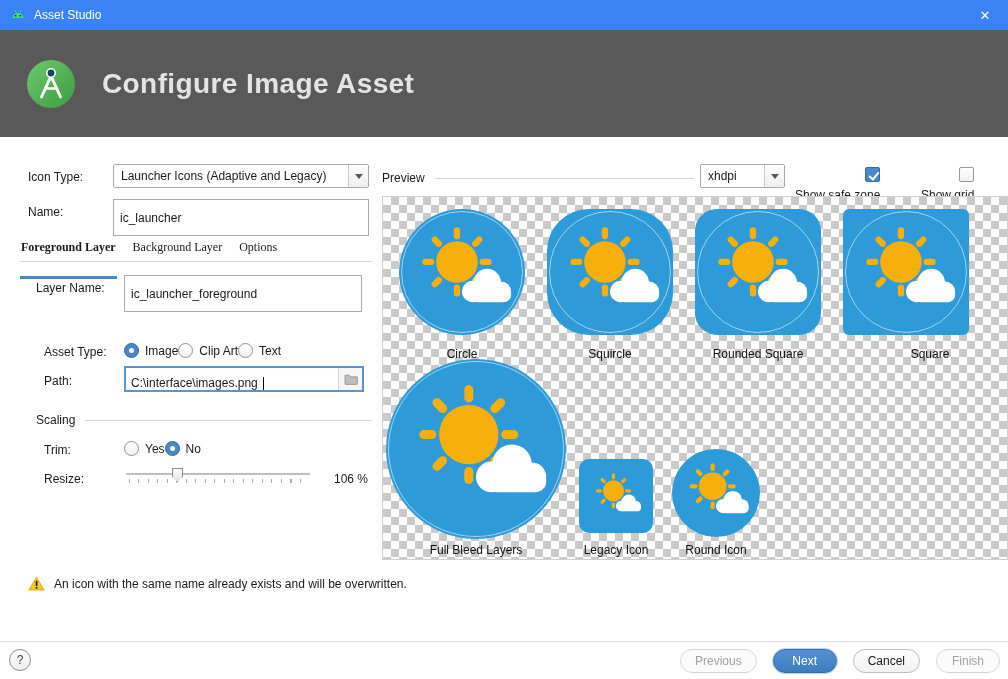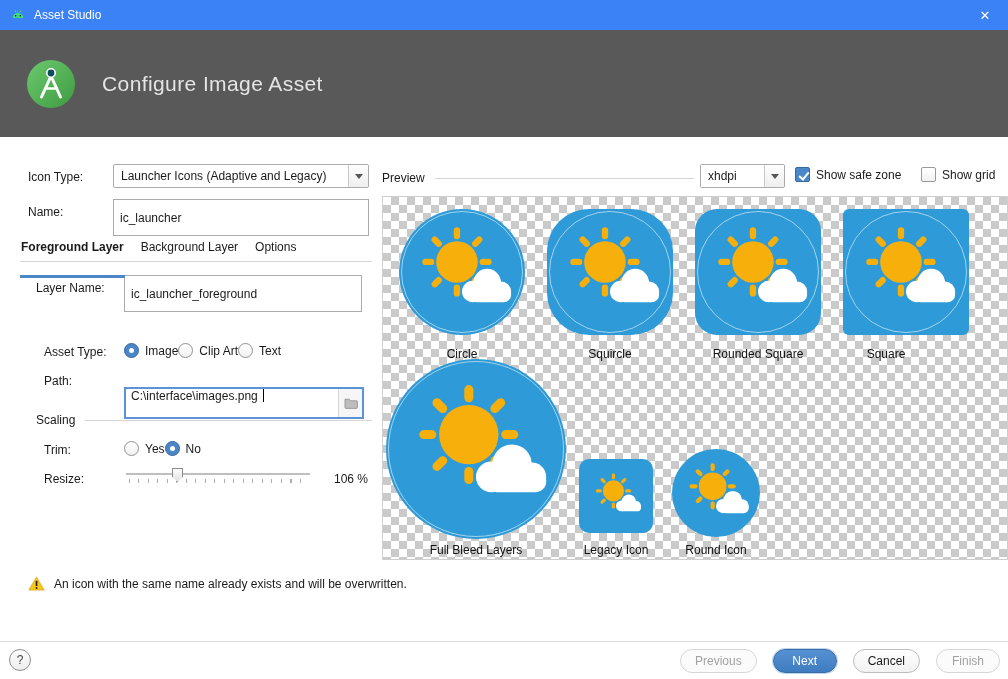--- a/index.html
+++ b/index.html
@@ -9,63 +9,63 @@
 
   
   .titlebar { position:absolute; top:0; left:0; right:0; height:30px; background:#3b82f6; display:flex; align-items:center; color:#fff; }
   .titlebar .app-icon { margin:0 8px 0 10px; display:flex; }
   .titlebar .wtitle { font-size:12px; }
   .titlebar .close { margin-left:auto; width:46px; height:30px; display:flex; align-items:center; justify-content:center; font-size:13px; cursor:default; }
 
   
   .header { position:absolute; top:30px; left:0; right:0; height:107px; background:#595959; display:flex; align-items:center; }
   .header .logo { margin-left:26px; display:flex; }
-  .header .htitle { margin-left:26px; font-size:21px; color:#e4e4e4; font-weight:400; letter-spacing:.4px; }
+  .header .htitle { margin-left:26px; font-size:28px; color:#e4e4e4; font-weight:700; letter-spacing:.4px; }
 
   
   .lbl { position:absolute; white-space:nowrap; line-height:14px; }
   .combo { position:absolute; height:24px; background:#fff; border:1px solid #ababab; border-radius:2px; display:flex; align-items:center; }
   .combo .ctext { flex:1; padding:0 7px; white-space:nowrap; overflow:hidden; }
   .combo .cbtn { width:20px; align-self:stretch; display:flex; align-items:center; justify-content:center; border-left:1px solid #c9c9c9; background:linear-gradient(#fdfdfd,#efefef); }
   .tri { width:0; height:0; border-left:4px solid transparent; border-right:4px solid transparent; border-top:5px solid #565656; }
   .tfield { position:absolute; height:37px; background:#fff; border:1px solid #ababab; display:flex; align-items:center; padding:0 6px; white-space:nowrap; overflow:hidden; }
 
   
   .tabs { position:absolute; left:20px; top:240px; display:flex; gap:15px; z-index:2; }
-  .tab { padding:0 1px 24px; }
+  .tab { padding:0 1px 24px;font-family:Liberation Serif, serif; }
   .tab.sel { font-weight:700; padding-bottom:6px; border-bottom:3px solid #4a86c8; }
   .hr { position:absolute; height:1px; background:#d5d5d5; z-index:1; }
 
   .section { position:absolute; display:flex; align-items:center; }
   .section .sline { flex:1; height:1px; background:#d5d5d5; margin-left:10px; }
 
   
   .radio-group { position:absolute; display:flex; align-items:center; }
   .ropt { display:flex; align-items:center; gap:6px; }
   .rdot { width:15px; height:15px; border-radius:50%; border:1px solid #919191; background:linear-gradient(#fff,#f1f1f1); position:relative; }
   .rdot.sel { background:#4a86c8; border-color:#37699e; }
   .rdot.sel::after { content:""; position:absolute; left:4px; top:4px; width:5px; height:5px; border-radius:50%; background:#fff; }
 
   
-  .pathfield { position:absolute; left:124px; top:366px; width:240px; height:32px; border:2px solid #5b94d6; background:#fff; display:flex; align-items:flex-start;margin-top:21px; }
+  .pathfield { position:absolute; left:124px; top:366px; width:240px; height:26px; border:2px solid #5b94d6; background:#fff; display:flex; align-items:flex-end; }
   .pathfield .ptext { padding:0 5px; white-space:nowrap; overflow:hidden; }
   .caret { width:1px; height:13px; background:#000; }
   .browse { margin-left:auto; width:24px; align-self:stretch; display:flex; align-items:center; justify-content:center; background:#f6f6f6; border-left:1px solid #d5d5d5; }
 
   
   .slider { position:absolute; left:126px; top:466px; width:184px; height:22px; }
   .track { position:absolute; left:0; right:0; top:7px; height:2px; background:#bfbfbf; }
   .ticks { position:absolute; left:3px; right:1px; top:13px; height:4px;
            background-image:repeating-linear-gradient(to right,#adadad 0 1px,transparent 1px 9.5px); }
   .thumb { position:absolute; left:46px; top:2px; width:11px; height:14px;
            background:linear-gradient(#fcfcfc,#e2e2e2); border:1px solid #8c8c8c;
            clip-path:polygon(0 0,100% 0,100% 62%,50% 100%,0 62%); }
 
   
-  .cbrow { position:absolute; display:flex; align-items:flex-end; gap:6px; }
+  .cbrow { position:absolute; display:flex; align-items:flex-end; gap:6px;flex-direction:column; }
   .cbox { width:15px; height:15px; border:1px solid #9a9a9a; border-radius:2px; background:linear-gradient(#fff,#f2f2f2); position:relative; }
   .cbox.on { background:#4a86c8; border-color:#37699e; }
   .cbox.on::after { content:""; position:absolute; left:4.5px; top:1.5px; width:4px; height:8px;
                     border-right:2px solid #fff; border-bottom:2px solid #fff; transform:rotate(40deg); }
 
   
   .board { position:absolute; left:382px; top:196px; width:626px; height:364px; border:1px solid #cfcfcf;
            background-color:#fff;
            background-image:linear-gradient(45deg,#cacaca 25%,transparent 25%,transparent 75%,#cacaca 75%),
                             linear-gradient(45deg,#cacaca 25%,transparent 25%,transparent 75%,#cacaca 75%);
@@ -275,21 +275,21 @@
         </svg>
     </div>
     <div class="shape square ring" style="left:460px;top:12px;width:126px;height:126px">
       <svg viewBox="0 0 100 100">
           <use href="#sunCloud"></use>
         </svg>
     </div>
     <div class="plabel" style="left:16px;top:150px;width:126px">Circle</div>
     <div class="plabel" style="left:164px;top:150px;width:126px">Squircle</div>
     <div class="plabel" style="left:312px;top:150px;width:126px">Rounded Square</div>
-    <div class="plabel" style="left:440px;top:150px;width:126px">Square</div>
+    <div class="plabel" style="left:484px;top:150px;width:126px">Square</div>
 
     <div class="shape circle ring" style="left:3px;top:162px;width:180px;height:180px">
       <svg viewBox="0 0 100 100">
           <use href="#sunCloud"></use>
         </svg>
     </div>
     <div class="shape legacy" style="left:196px;top:262px;width:74px;height:74px">
       <svg viewBox="0 0 100 100">
           <use href="#sunCloud"></use>
         </svg>

